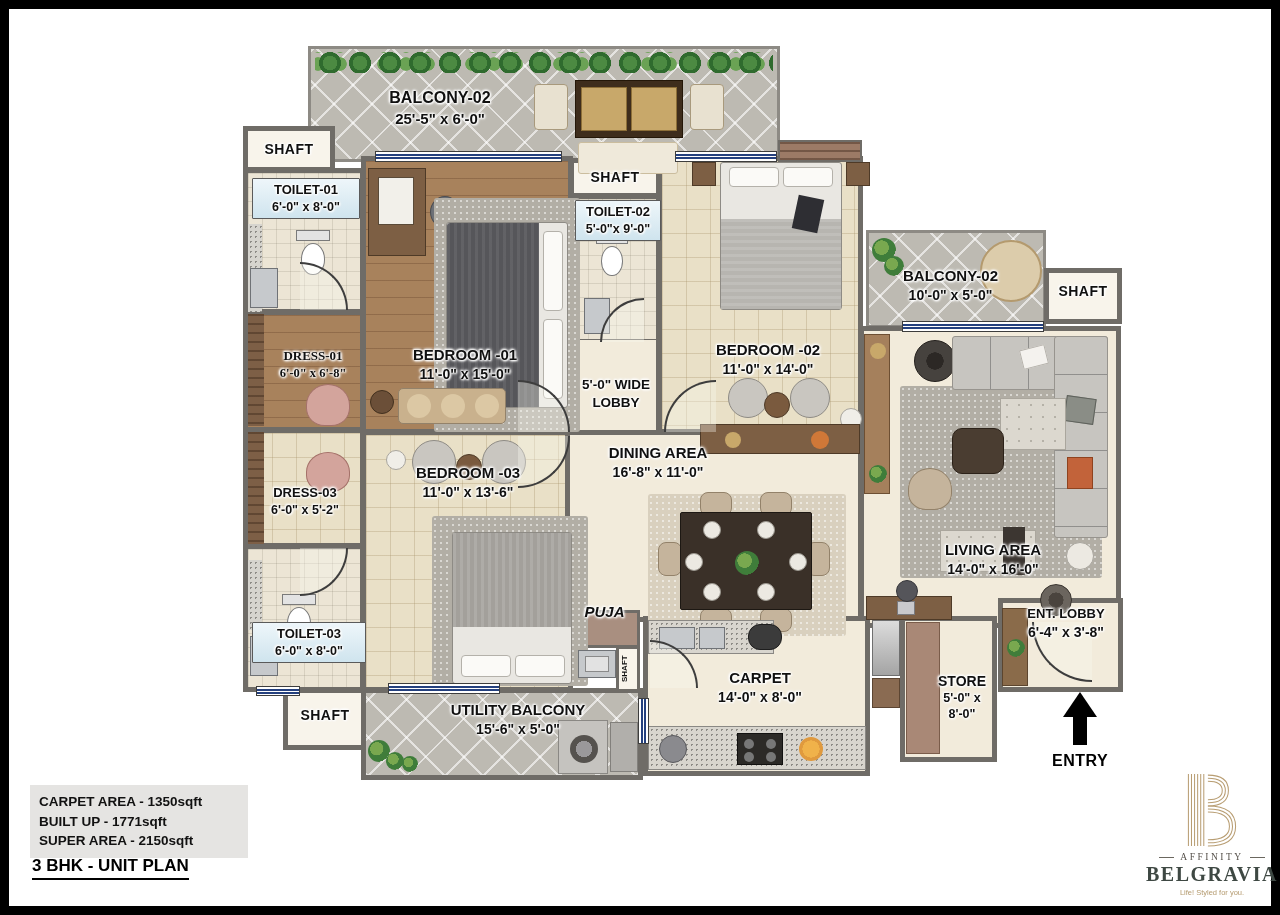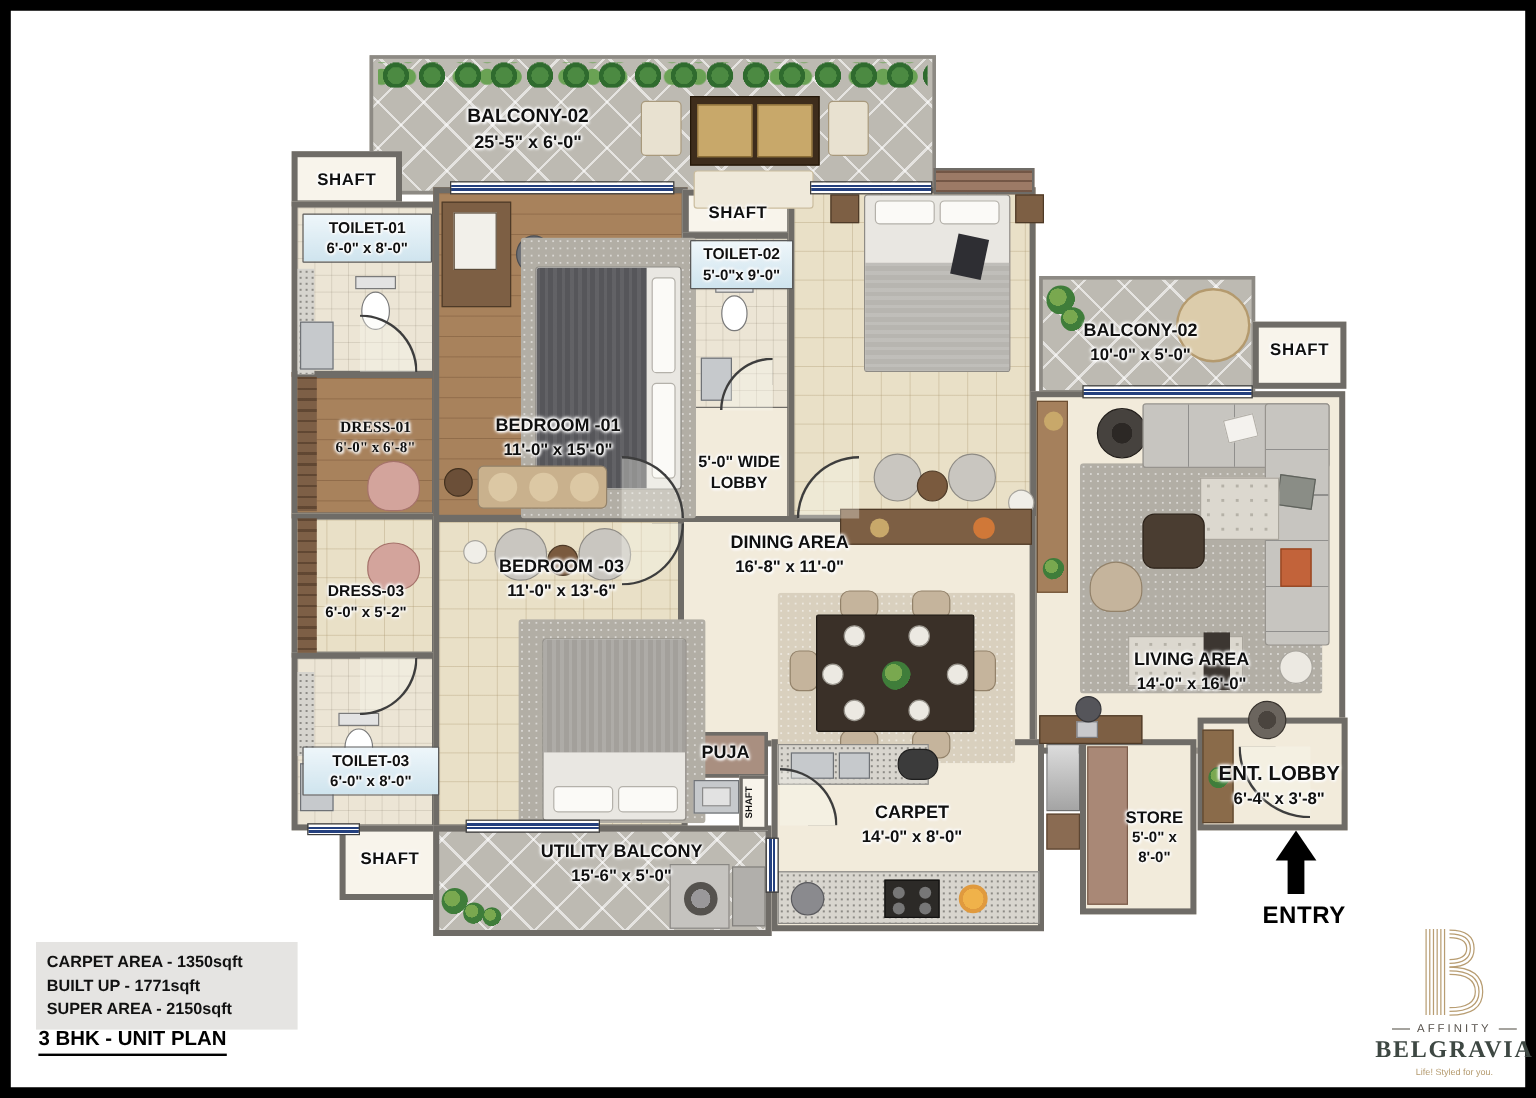--- a/index.html
+++ b/index.html
@@ -69,33 +69,33 @@
   .sofa-seams-x{background-image:repeating-linear-gradient(90deg,transparent 0 37px,rgba(90,90,90,.5) 37px 38px);}
   .sofa-seams-y{background-image:repeating-linear-gradient(transparent 0 37px,rgba(90,90,90,.5) 37px 38px);}
   .tuft{background:#dcd8cf;border:1px solid #aaa69d;
         background-image:radial-gradient(#b5b1a7 1.2px,transparent 1.3px);background-size:12px 12px;}
   .hatch{background:#9c7a66;background-image:repeating-linear-gradient(rgba(40,20,10,.35) 0 2px,transparent 2px 8px);
          border:2px solid #6f6c67;}
   
   .arrow-head{position:absolute;width:0;height:0;border-left:17px solid transparent;
               border-right:17px solid transparent;border-bottom:25px solid #000;z-index:30;}
   .arrow-stem{position:absolute;background:#000;z-index:30;}
-  .entry-lbl{position:absolute;font-weight:700;font-size:20px;color:#000;letter-spacing:.5px;z-index:30;}
+  .entry-lbl{position:absolute;font-weight:700;font-size:16px;color:#000;letter-spacing:.5px;z-index:30;}
   
   .info-box{position:absolute;left:30px;top:785px;width:218px;background:#e5e4e2;
             padding:7px 9px;box-sizing:border-box;z-index:40;}
   .info-box div{font-size:13.5px;font-weight:700;color:#111;line-height:1.45;}
   .plan-title{position:absolute;left:32px;top:856px;font-size:17px;font-weight:700;color:#000;
               border-bottom:2.5px solid #000;padding-bottom:2px;z-index:40;}
   
   .brand{position:absolute;left:1146px;top:770px;width:132px;display:flex;flex-direction:column;
          align-items:center;z-index:40;}
   .brand .affinity-row{display:flex;align-items:center;gap:6px;margin-top:2px;}
   .brand .dash{width:15px;height:1px;background:#6b675f;}
-  .brand .affinity{font-size:9.5px;letter-spacing:2.5px;color:#55504a;font-family:Liberation Sans, sans-serif;}
+  .brand .affinity{font-size:9.5px;letter-spacing:2.5px;color:#55504a;font-family:Liberation Serif, serif;}
   .brand .name{font-size:20px;letter-spacing:1.5px;color:#3e4843;font-family:"Liberation Serif",serif;
                font-weight:600;margin-top:1px;}
   .brand .tagline{font-size:7.5px;color:#b49a6e;margin-top:2px;}
   .lbl-vert{position:absolute;z-index:30;font-weight:700;font-size:8px;color:#111;
             writing-mode:vertical-rl;transform:rotate(180deg);text-align:center;}
 </style>
 </head>
 <body>
 
 <div id="canvas">
@@ -312,20 +312,24 @@
     <span class="l1">BEDROOM -01</span>
     <span class="l2">11'-0" x 15'-0"</span>
   </div>
   <div class="lbl shaft-lbl" style="left:569px;top:168px;width:92px;">
     <span class="l1">SHAFT</span>
   </div>
   <div class="lbl sm plate" style="left:575px;top:200px;width:80px;">
     <span class="l1">TOILET-02</span>
     <span class="l2">5'-0"x 9'-0"</span>
   </div>
+  <div class="lbl" style="left:688px;top:340px;width:160px;">
+    <span class="l1">BEDROOM -02</span>
+    <span class="l2">11'-0" x 14'-0"</span>
+  </div>
   <div class="lbl" style="left:878px;top:266px;width:145px;">
     <span class="l1">BALCONY-02</span>
     <span class="l2">10'-0" x 5'-0"</span>
   </div>
   <div class="lbl shaft-lbl" style="left:1044px;top:282px;width:78px;">
     <span class="l1">SHAFT</span>
   </div>
   <div class="lbl sm" style="left:258px;top:348px;width:110px;font-family:Liberation Serif, serif;">
     <span class="l1">DRESS-01</span>
     <span class="l2">6'-0" x 6'-8"</span>
@@ -347,37 +351,37 @@
     <span class="l1" style="font-size:13.5px;">LOBBY</span>
   </div>
   <div class="lbl" style="left:578px;top:443px;width:160px;">
     <span class="l1">DINING AREA</span>
     <span class="l2">16'-8" x 11'-0"</span>
   </div>
   <div class="lbl" style="left:888px;top:540px;width:210px;">
     <span class="l1">LIVING AREA</span>
     <span class="l2">14'-0" x 16'-0"</span>
   </div>
-  <div class="lbl" style="left:572px;top:618px;width:65px;">
+  <div class="lbl" style="left:572px;top:602px;width:65px;font-style:italic;">
     <span class="l1" style="font-size:15px;">PUJA</span>
   </div>
   <div class="lbl-vert" style="left:620px;top:650px;width:16px;height:38px;">
     <span>SHAFT</span>
   </div>
   <div class="lbl" style="left:690px;top:668px;width:140px;">
     <span class="l1">CARPET</span>
     <span class="l2">14'-0" x 8'-0"</span>
   </div>
   <div class="lbl sm" style="left:928px;top:672px;width:68px;">
     <span class="l1" style="font-size:14px;">STORE</span>
     <span class="l2">5'-0" x</span>
     <span class="l2">8'-0"</span>
   </div>
   <div class="lbl" style="left:1012px;top:606px;width:108px;">
-    <span class="l1" style="font-size:17px;margin-top:28px;">ENT. LOBBY</span>
+    <span class="l1" style="font-size:13px;">ENT. LOBBY</span>
     <span class="l2">6'-4" x 3'-8"</span>
   </div>
   <div class="lbl" style="left:408px;top:700px;width:220px;">
     <span class="l1">UTILITY BALCONY</span>
     <span class="l2">15'-6" x 5'-0"</span>
   </div>
   <div class="lbl shaft-lbl" style="left:283px;top:706px;width:84px;">
     <span class="l1">SHAFT</span>
   </div>
 

